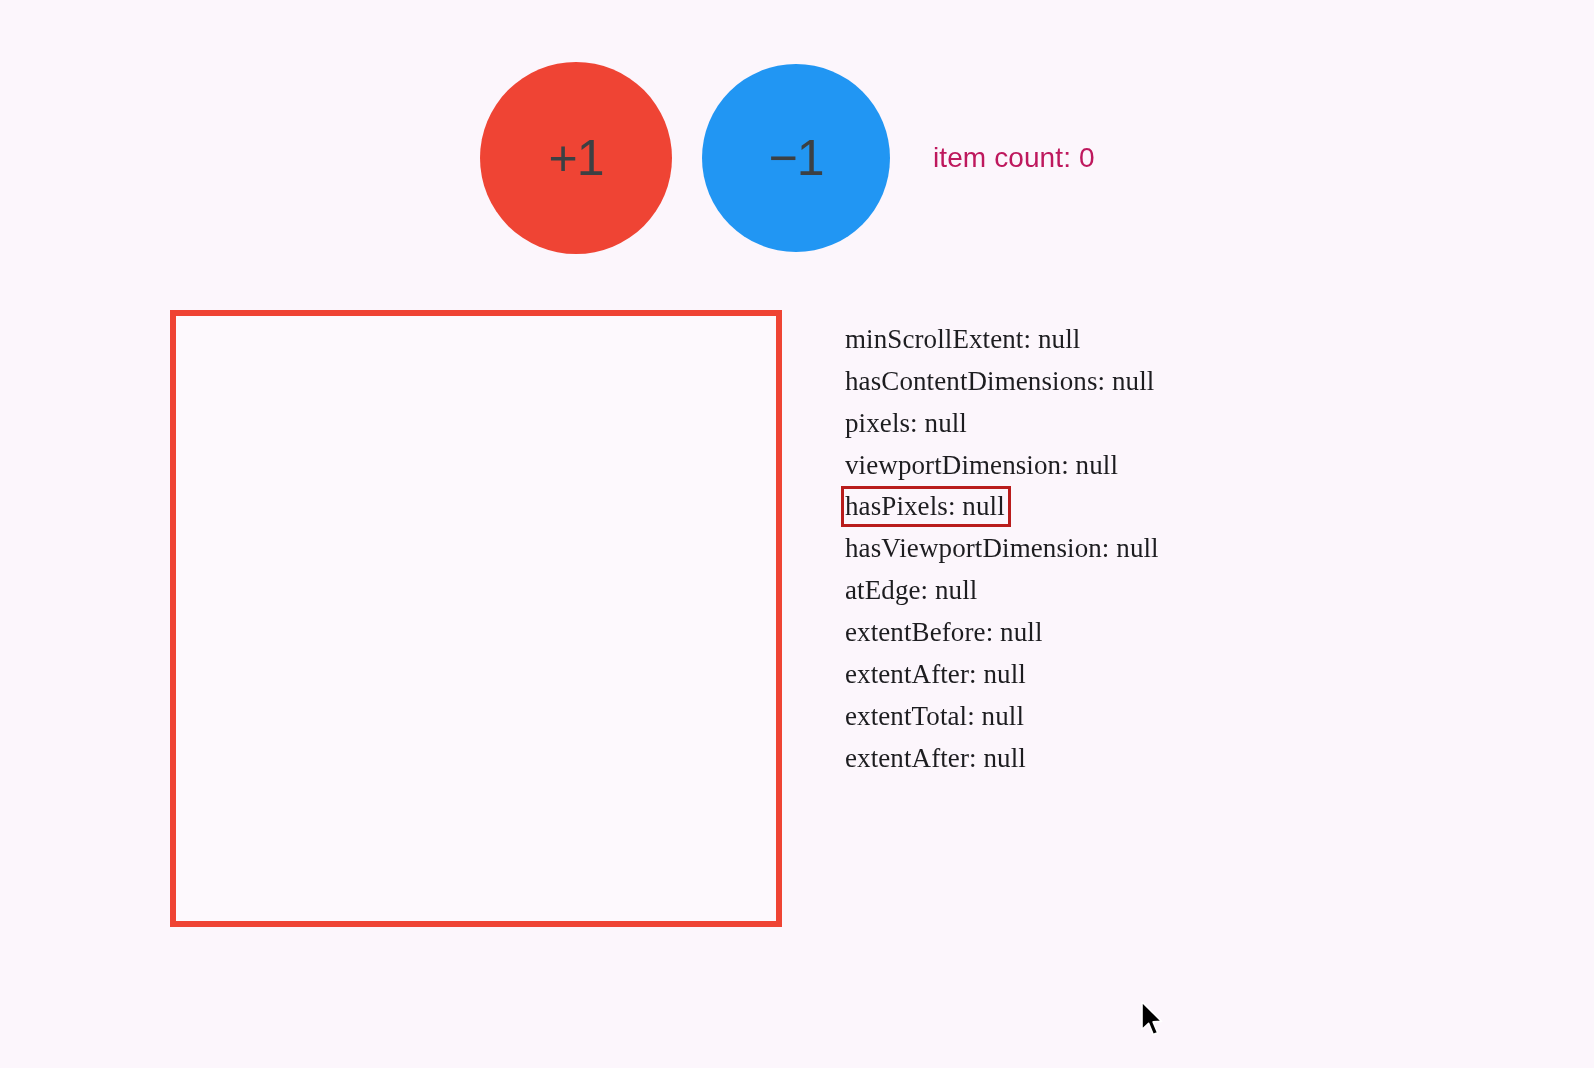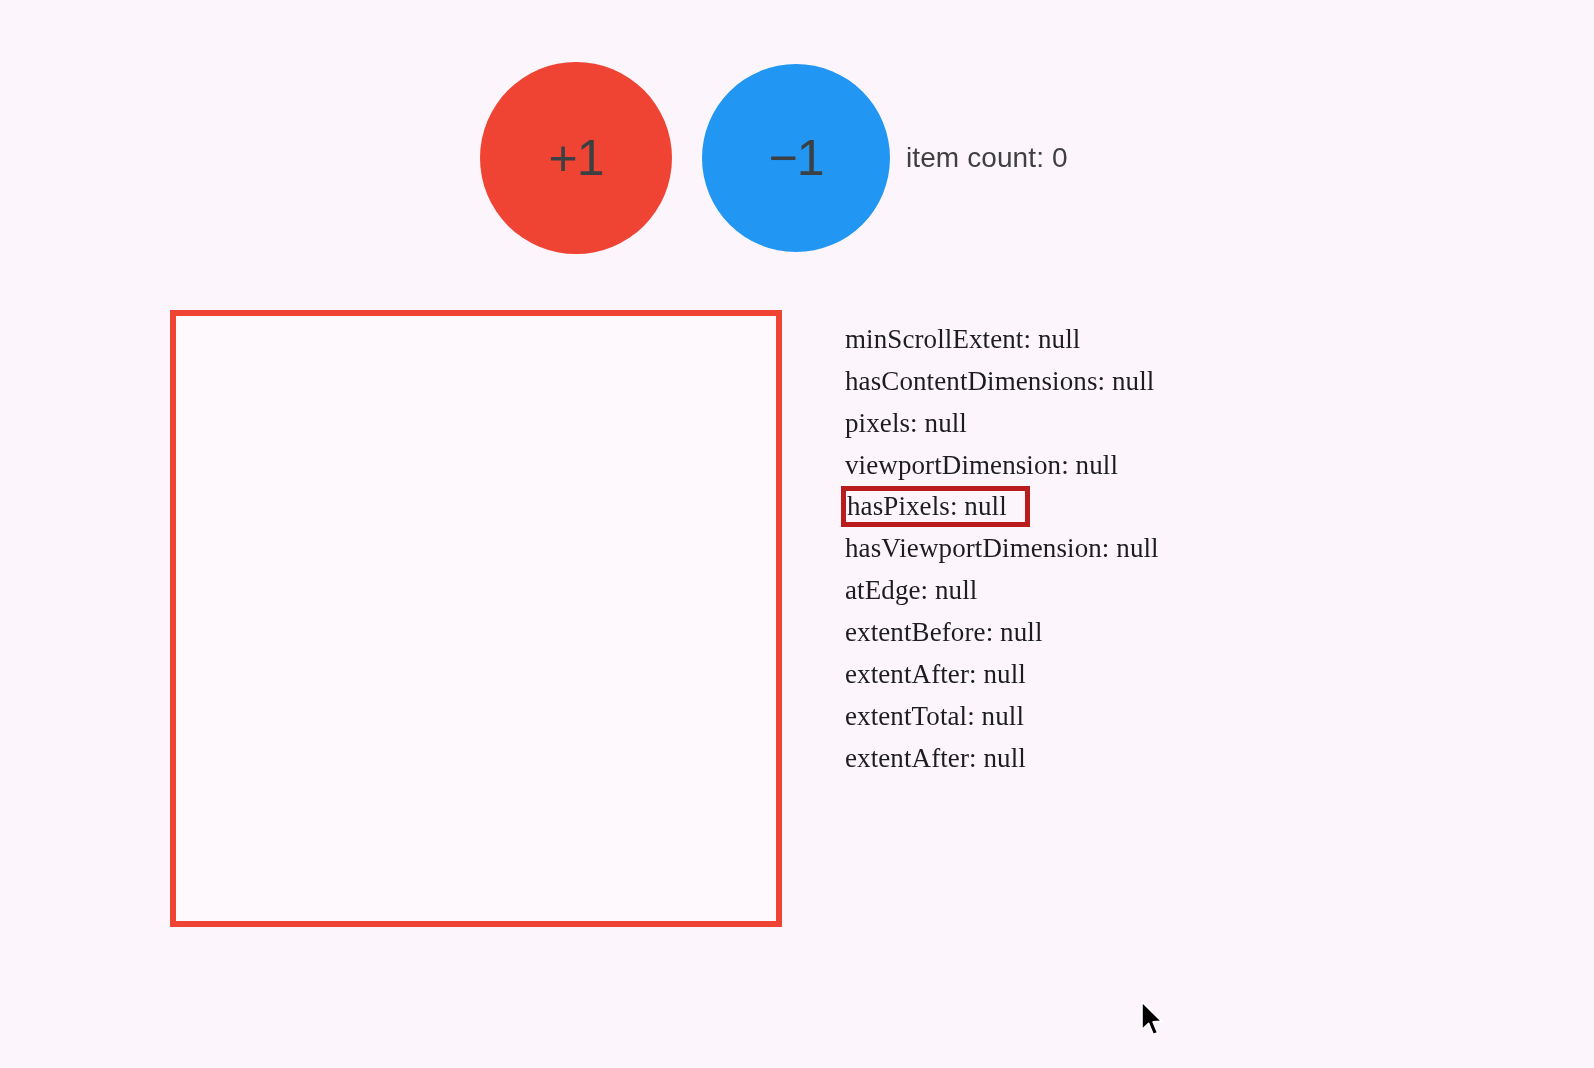--- a/index.html
+++ b/index.html
@@ -49,23 +49,23 @@
   .fab-increment {
     background: #ef4434;
   }
   .fab-decrement {
     background: #2196f3;
     width: 188px;
     height: 188px;
     margin-left: 30px;
   }
   .count-label {
-    margin-left: 16px;
+    margin-left: 43px;
     font-size: 28px;
-    color: #404040;
+    color: #be185d;
     letter-spacing: 0.1px;
     white-space: nowrap;
   }
 
   
   .middle {
     position: absolute;
     left: 0;
     top: 0;
     width: 1594px;
@@ -106,22 +106,22 @@
     letter-spacing: 0.1px;
     white-space: nowrap;
     box-sizing: border-box;
   }
   .prop-row .prop-text {
     display: inline-block;
     line-height: 1;
   }
   .prop-row.highlighted {
     width: max-content;
-    border: 5px solid #b91c1c;
-    padding: 1px 18px 2px 1px;
+    border: 3px solid #b91c1c;
+    padding: 1px 3px 2px 1px;
     margin-left: -4px;
     height: 41px;
   }
 
   
   .cursor {
     position: absolute;
     left: 1140px;
     top: 1001px;
     width: 26px;

